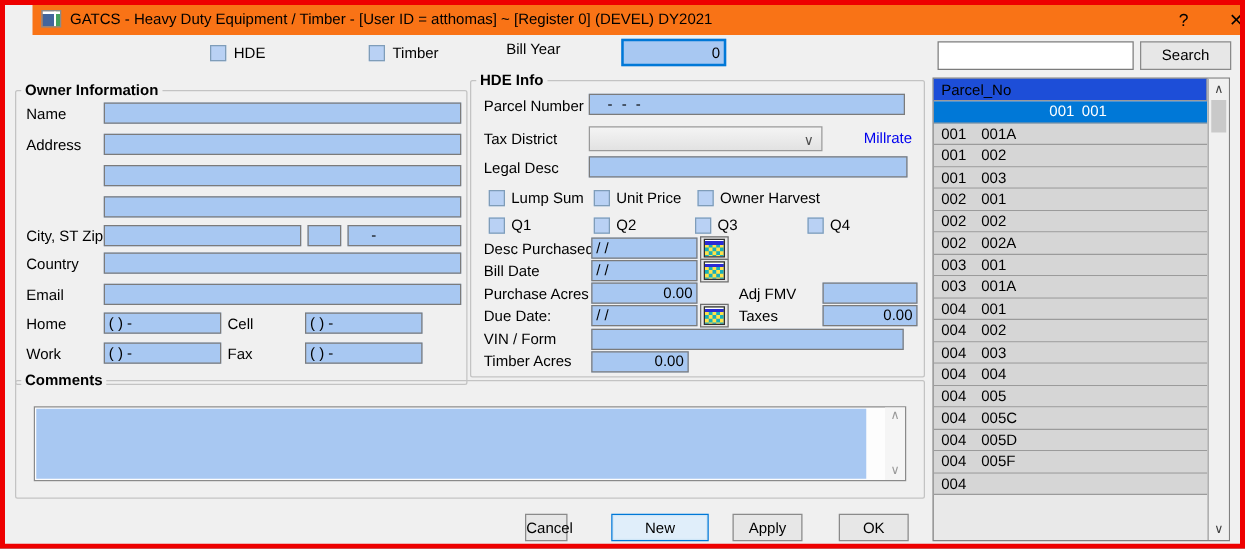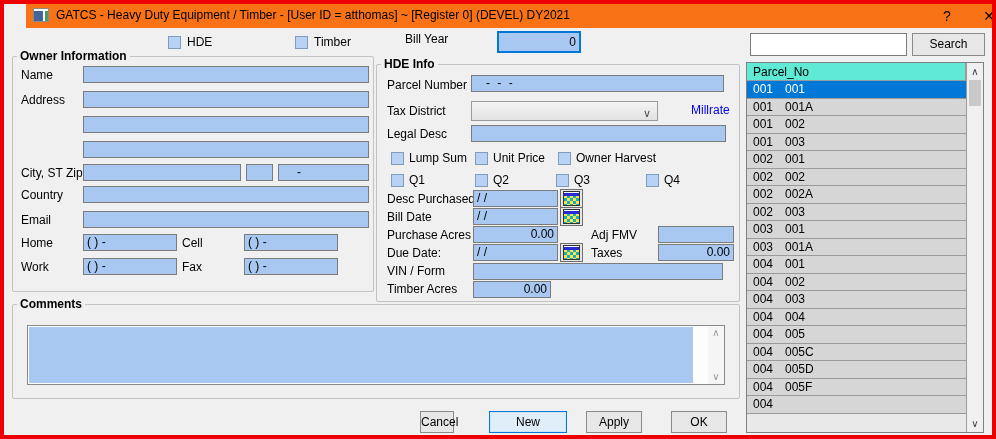--- a/index.html
+++ b/index.html
@@ -44,25 +44,25 @@
   
   .comments-wrap{position:absolute;left:14px;top:20px;width:698px;height:60px;background:#fdfdfd;border:1px solid #8a8a8a;}
   .comments-area{position:absolute;left:1px;top:1px;bottom:1px;width:664px;background:#a8c8f2;}
   .mini-scroll{position:absolute;right:0;top:0;bottom:0;width:16px;background:#f5f5f5;}
   .mini-arrow{position:absolute;left:0;width:16px;height:14px;color:#9a9a9a;font-size:10px;text-align:center;line-height:14px;}
   .mini-arrow.down{bottom:0;}
   .mini-arrow.up{top:0;}
   
   .search-input{position:absolute;background:#ffffff;border:1px solid #7b7b7b;height:23px;}
   .grid{background:#e9e9e9;border:1px solid #808080;}
-  .grid-header{position:absolute;left:0;top:0;right:17px;height:18px;background:#5eead4;
+  .grid-header{position:absolute;left:0;top:0;right:17px;height:18px;background:#1d4ed8;
        border-bottom:1px solid #9b9b9b;border-right:1px solid #9b9b9b;padding:2px 16px 0 6px;}
   .grid-rows{position:absolute;left:0;top:18px;right:17px;bottom:0;overflow:hidden;}
   .grid-row{height:17.5px;background:#d6d6d6;border-bottom:1px solid #9b9b9b;line-height:16px;white-space:nowrap;}
-  .grid-row.selected{background:#0078d7;color:#ffffff;}
+  .grid-row.selected{background:#0078d7;color:#ffffff;text-align:center;}
   .col-a{display:inline-block;width:38px;padding-left:6px;}
   .grid-scrollbar{position:absolute;right:0;top:0;bottom:0;width:17px;background:#f0f0f0;border-left:1px solid #9b9b9b;}
   .sb-arrow{position:absolute;left:0;width:16px;height:15px;color:#404040;font-size:10px;text-align:center;line-height:15px;}
   .sb-arrow.top{top:1px;}
   .sb-arrow.bottom{bottom:1px;}
   .sb-thumb{position:absolute;left:2px;top:17px;width:12px;height:26px;background:#c9c9c9;}
 </style>
 </head>
 <body>
 
@@ -75,21 +75,21 @@
     <div class="tb-btn tb-close">✕</div>
   </div>
 
   <span class="cb abs" style="left:164px;top:32px"></span>
   <span class="lbl abs" style="left:183px;top:31px">HDE</span>
   <span class="cb abs" style="left:291px;top:32px"></span>
   <span class="lbl abs" style="left:310px;top:31px">Timber</span>
   <span class="lbl abs" style="left:401px;top:28px">Bill Year</span>
   <div class="field focus-field right abs" style="left:493px;top:27px;width:84px">0</div>
 
-  <div class="groupbox abs" style="left:8px;top:52px;width:362px;height:236px">
+  <div class="groupbox abs" style="left:8px;top:68px;width:362px;height:236px">
     <div class="gb-label">Owner Information</div>
 
     <span class="lbl abs" style="left:8px;top:11px">Name</span>
     <div class="field abs" style="left:70px;top:9px;width:286px"></div>
 
     <span class="lbl abs" style="left:8px;top:36px">Address</span>
     <div class="field abs" style="left:70px;top:34px;width:286px"></div>
     <div class="field abs" style="left:70px;top:59px;width:286px"></div>
     <div class="field abs" style="left:70px;top:84px;width:286px"></div>
 
@@ -201,21 +201,20 @@
   <div class="grid abs" style="left:742px;top:58px;width:238px;height:371px">
     <div class="grid-header">Parcel_No</div>
     <div class="grid-rows">
         <div class="grid-row selected"><span class="col-a">001</span><span>001</span></div>
         <div class="grid-row"><span class="col-a">001</span><span>001A</span></div>
         <div class="grid-row"><span class="col-a">001</span><span>002</span></div>
         <div class="grid-row"><span class="col-a">001</span><span>003</span></div>
         <div class="grid-row"><span class="col-a">002</span><span>001</span></div>
         <div class="grid-row"><span class="col-a">002</span><span>002</span></div>
         <div class="grid-row"><span class="col-a">002</span><span>002A</span></div>
-        <div class="grid-row"><span class="col-a">002</span><span>003</span></div>
         <div class="grid-row"><span class="col-a">003</span><span>001</span></div>
         <div class="grid-row"><span class="col-a">003</span><span>001A</span></div>
         <div class="grid-row"><span class="col-a">004</span><span>001</span></div>
         <div class="grid-row"><span class="col-a">004</span><span>002</span></div>
         <div class="grid-row"><span class="col-a">004</span><span>003</span></div>
         <div class="grid-row"><span class="col-a">004</span><span>004</span></div>
         <div class="grid-row"><span class="col-a">004</span><span>005</span></div>
         <div class="grid-row"><span class="col-a">004</span><span>005C</span></div>
         <div class="grid-row"><span class="col-a">004</span><span>005D</span></div>
         <div class="grid-row"><span class="col-a">004</span><span>005F</span></div>

